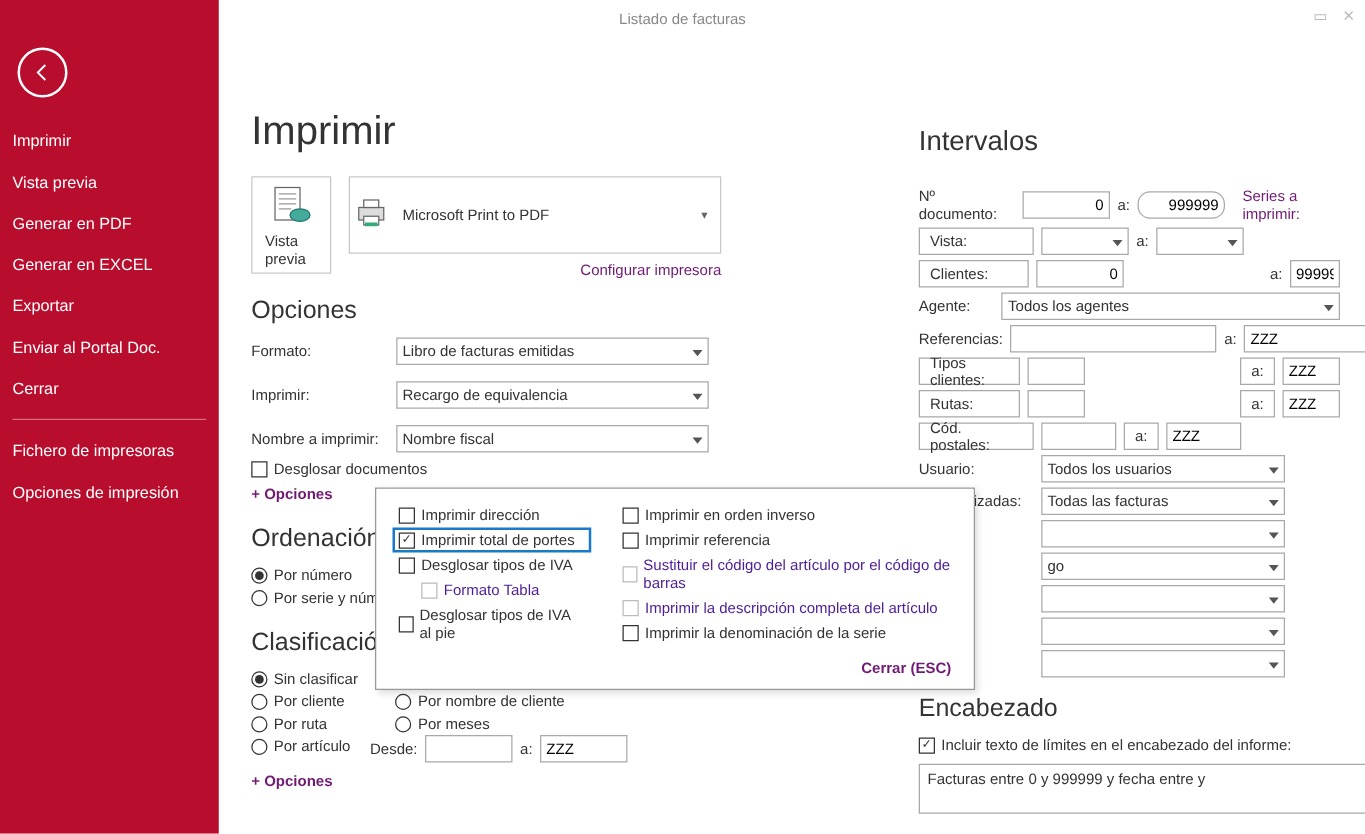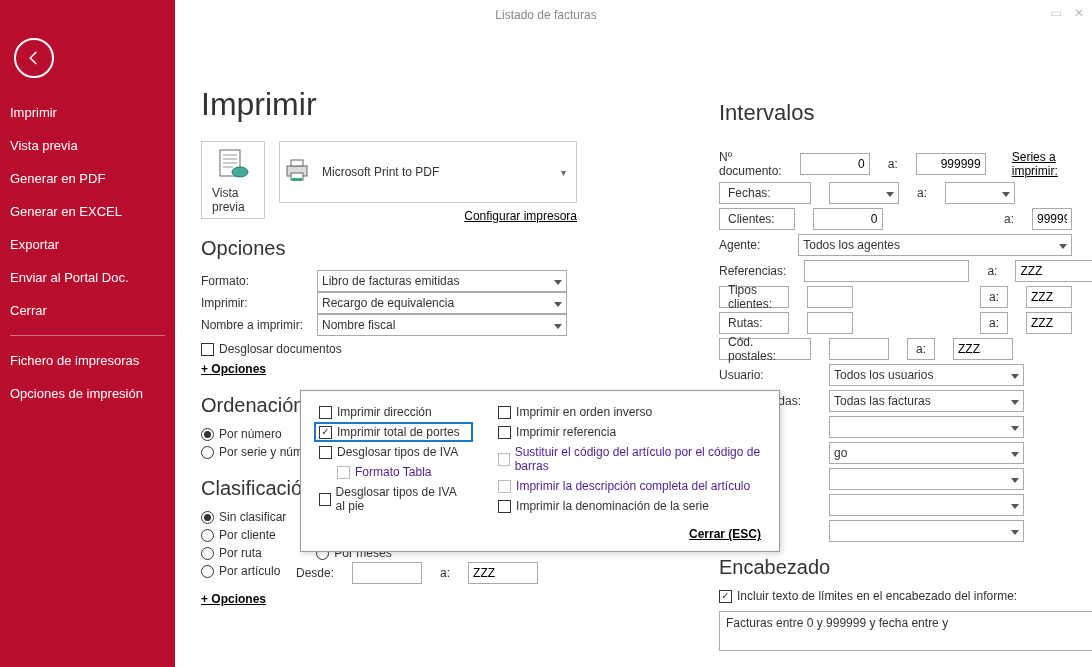--- a/index.html
+++ b/index.html
@@ -7,50 +7,50 @@
 .titlebar{height:30px;display:flex;align-items:center;justify-content:center;position:relative;color:#888;font-size:12px}
 .titlebar .win-controls{position:absolute;right:8px;top:6px;display:flex;gap:12px;color:#bbb}
 .sidebar{position:absolute;left:0;top:0;width:175px;height:667px;background:#b80d2d;color:#fff;padding-top:30px}
 .back-btn{width:40px;height:40px;border:2px solid #fff;border-radius:50%;margin:8px 0 18px 14px;display:flex;align-items:center;justify-content:center;cursor:pointer}
 .back-btn svg{width:18px;height:18px;fill:none;stroke:#fff;stroke-width:2}
 .side-item{padding:9px 10px;font-size:13px;cursor:pointer}
 .side-sep{border-top:1px solid rgba(255,255,255,.4);margin:8px 10px}
 .main{position:absolute;left:175px;top:30px;right:0;bottom:0;padding:18px 26px;overflow:hidden}
 h1{font-size:32px;font-weight:300;color:#333;margin-bottom:18px}
 h2{font-size:20px;font-weight:400;color:#333;margin:14px 0 10px}
-.row{display:flex;align-items:center;margin-bottom:4px;gap:18px}
+.row{display:flex;align-items:center;margin-bottom:4px;gap:6px}
 .lbl{font-size:12px;color:#333}
-.link{color:#000000;text-decoration:underline;cursor:pointer;font-size:12px}
+.link{color:#701a75;cursor:pointer;font-size:12px}
 .btnbox{border:1px solid #c8c8c8;padding:6px 10px;display:flex;flex-direction:column;align-items:center;cursor:pointer;background:#fff}
 .btnbox .ic{width:42px;height:36px;margin-bottom:4px;display:flex;align-items:center;justify-content:center}
 .printer-sel{border:1px solid #c8c8c8;height:62px;width:298px;display:flex;align-items:center;padding:0 4px;cursor:pointer;position:relative}
 .printer-sel .ic{width:28px;height:28px;margin-right:10px}
 .printer-sel .caret{position:absolute;right:10px;font-size:10px;color:#666}
 select,.combo{border:1px solid #a9a9a9;height:22px;font-size:12px;padding:0 4px;background:#fff}
 .combo{display:inline-flex;align-items:center;justify-content:space-between;cursor:pointer;padding-right:16px;position:relative}
 .combo::after{content:"";position:absolute;right:4px;top:9px;border-left:4px solid transparent;border-right:4px solid transparent;border-top:5px solid #555}
 input[type=text]{border:1px solid #a9a9a9;height:22px;font-size:12px;padding:0 4px;text-align:right}
 input.l{text-align:left}
 .chk{display:flex;align-items:center;gap:5px;font-size:12px;cursor:pointer}
 .chk .box{width:13px;height:13px;border:1px solid #333;display:flex;align-items:center;justify-content:center;background:#fff;font-size:10px;line-height:1}
 .chk.disabled{color:#4c1d95}
 .chk.disabled .box{border-color:#bbb}
 .rad{display:flex;align-items:center;gap:5px;font-size:12px;cursor:pointer}
 .rad .c{width:13px;height:13px;border:1px solid #333;border-radius:50%;display:flex;align-items:center;justify-content:center}
 .rad .c.on::after{content:"";width:7px;height:7px;background:#333;border-radius:50%}
 .minibtn{border:1px solid #a9a9a9;height:22px;padding:0 8px;display:inline-flex;align-items:center;font-size:12px;background:#fff;cursor:pointer}
 .left-col{position:absolute;left:26px;top:56px;width:370px}
-.right-col{position:absolute;left:544px;top:56px;right:20px}
+.right-col{position:absolute;left:560px;top:56px;right:20px}
 .popup{position:absolute;left:300px;top:390px;width:480px;background:#fff;border:1px solid #999;box-shadow:2px 2px 6px rgba(0,0,0,.15);padding:14px 18px 10px;z-index:100}
 .popup .cols{display:flex;gap:30px}
 .popup .col{display:flex;flex-direction:column;gap:6px}
 .popup .close{text-align:right;margin-top:14px}
 .hl{border:2px solid #1979ca;padding:1px 3px;margin:-3px -5px}
 .textarea{border:1px solid #a9a9a9;width:495px;height:40px;padding:4px 6px;font-size:12px;position:relative}
-.grid-l{display:grid;grid-template-columns:110px 250px;gap:0 6px;align-items:center}
+.grid-l{display:grid;grid-template-columns:110px 250px;gap:13px 6px;align-items:center}
 </style>
 </head>
 <body>
 
 <div class="titlebar">
   <span>Listado de facturas</span>
   <div class="win-controls">
     <span>▭</span>
     <span>✕</span>
   </div>
@@ -187,25 +187,25 @@
   </div>
 
   <div class="right-col">
     <h2 style="margin-top:14px;font-size:22px">Intervalos</h2>
 
     <div style="margin-top:24px">
       <div class="row">
         <span class="lbl" style="width:92px">Nº documento:</span>
         <input type="text" style="width: 70px;" value="0">
         <span class="lbl">a:</span>
-        <input type="text" style="width: 70px;" value="999999">
+        <input type="text" style="width: 70px; border-radius: 10px;" value="999999">
         <span class="link" style="margin-left:8px">Series a imprimir:</span>
       </div>
       <div class="row">
-        <span class="minibtn" style="width:92px">Fechas:</span>
+        <span class="minibtn" style="width:92px">Vista:</span>
         <div class="combo" style="width:70px">
             <span></span>
           </div>
         <span class="lbl">a:</span>
         <div class="combo" style="width:70px">
             <span></span>
           </div>
       </div>
       <div class="row">
         <span class="minibtn" style="width:92px">Clientes:</span>

